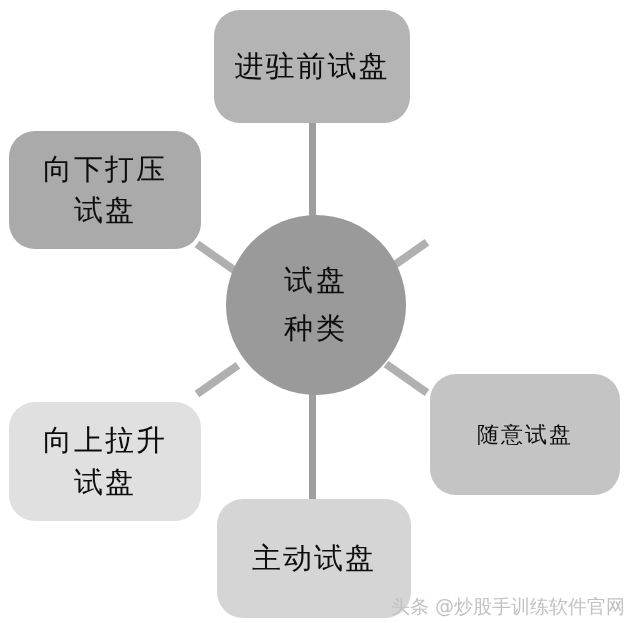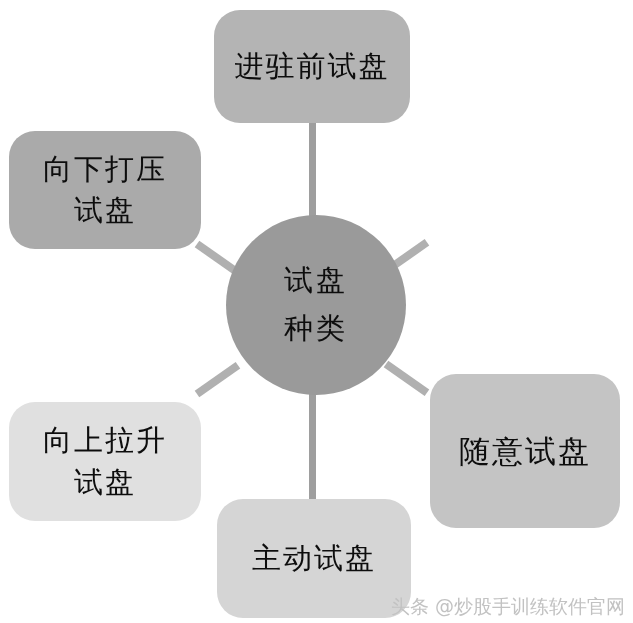--- a/index.html
+++ b/index.html
@@ -75,23 +75,23 @@
     background: #b8b8b8;
     font-size: 29px;
   }
   #node-left-bottom {
     left: 9px; top: 374px; width: 192px; height: 119px;
     background: #e0e0e0;
     font-size: 29px;
     margin-top: 28px;
   }
   #node-right-bottom {
-    left: 430px; top: 374px; width: 190px; height: 154px;
+    left: 430px; top: 374px; width: 190px; height: 121px;
     background: #c4c4c4;
-    font-size: 31px;
+    font-size: 22px;
   }
   #node-bottom {
     left: 217px; top: 499px; width: 194px; height: 119px;
     background: #d5d5d5;
     font-size: 29px;
   }
 
   
   #hub {
     position: absolute;

